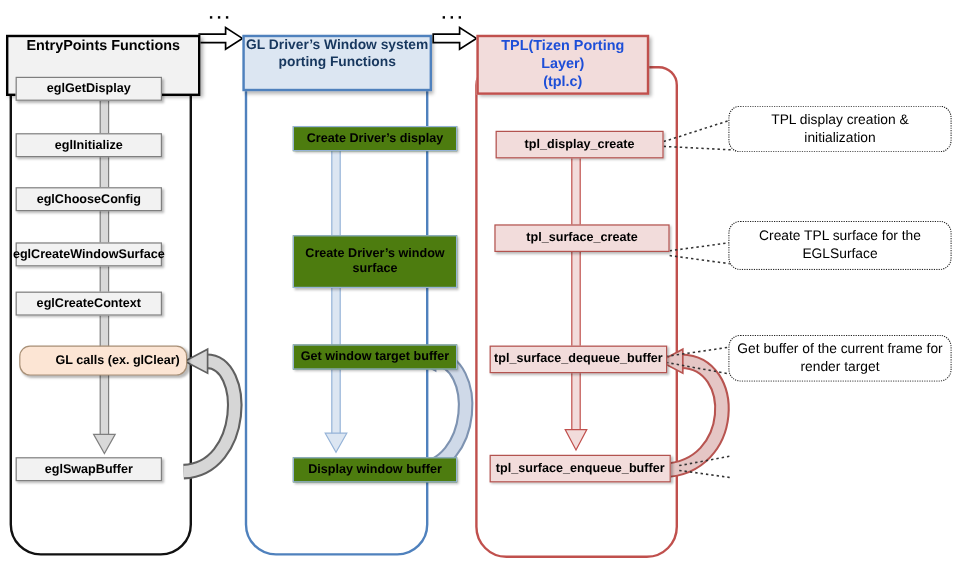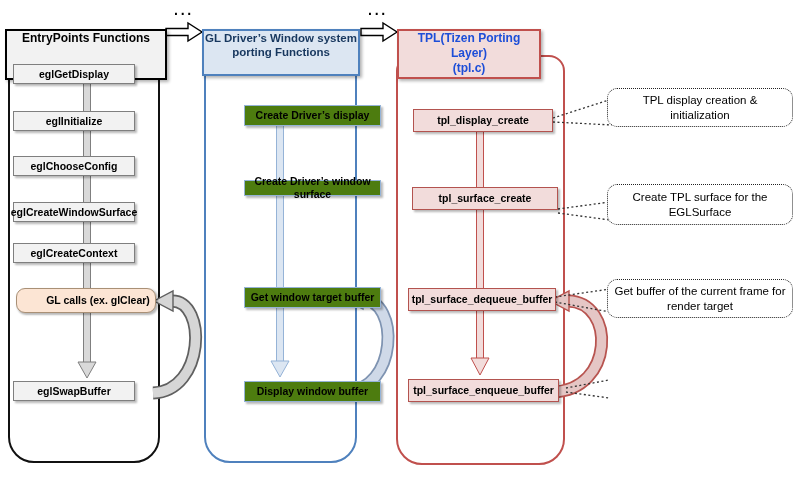--- a/index.html
+++ b/index.html
@@ -127,21 +127,21 @@
 
   <div class="fbox b1" style="top:64px">eglGetDisplay</div>
   <div class="fbox b1" style="top:111px">eglInitialize</div>
   <div class="fbox b1" style="top:156px">eglChooseConfig</div>
   <div class="fbox b1" style="top:202px">eglCreateWindowSurface</div>
   <div class="fbox b1" style="top:243px">eglCreateContext</div>
   <div class="fbox" id="box-glcalls" style="top:288px">GL calls (ex. glClear)</div>
   <div class="fbox b1" style="top:381px">eglSwapBuffer</div>
 
   <div class="fbox b2" style="top:105px">Create Driver’s display</div>
-  <div class="fbox b2" style="top:180px; height:16px">Create Driver’s window surface</div>
+  <div class="fbox b2" style="top:196px; height:44px">Create Driver’s window surface</div>
   <div class="fbox b2" style="top:287px">Get window target buffer</div>
   <div class="fbox b2" style="top:381px">Display window buffer</div>
 
   <div class="fbox b3" style="top:109px; left:413px; width:140px">tpl_display_create</div>
   <div class="fbox b3" style="top:187px; left:412px; width:146px">tpl_surface_create</div>
   <div class="fbox b3" style="top:288px">tpl_surface_dequeue_buffer</div>
   <div class="fbox b3" style="top:379px; width:151px">tpl_surface_enqueue_buffer</div>
 
   <div class="callout" style="top:88px;  height:39px">TPL display creation &amp; initialization</div>
   <div class="callout" style="top:184px; height:41px">Create TPL surface for the EGLSurface</div>

